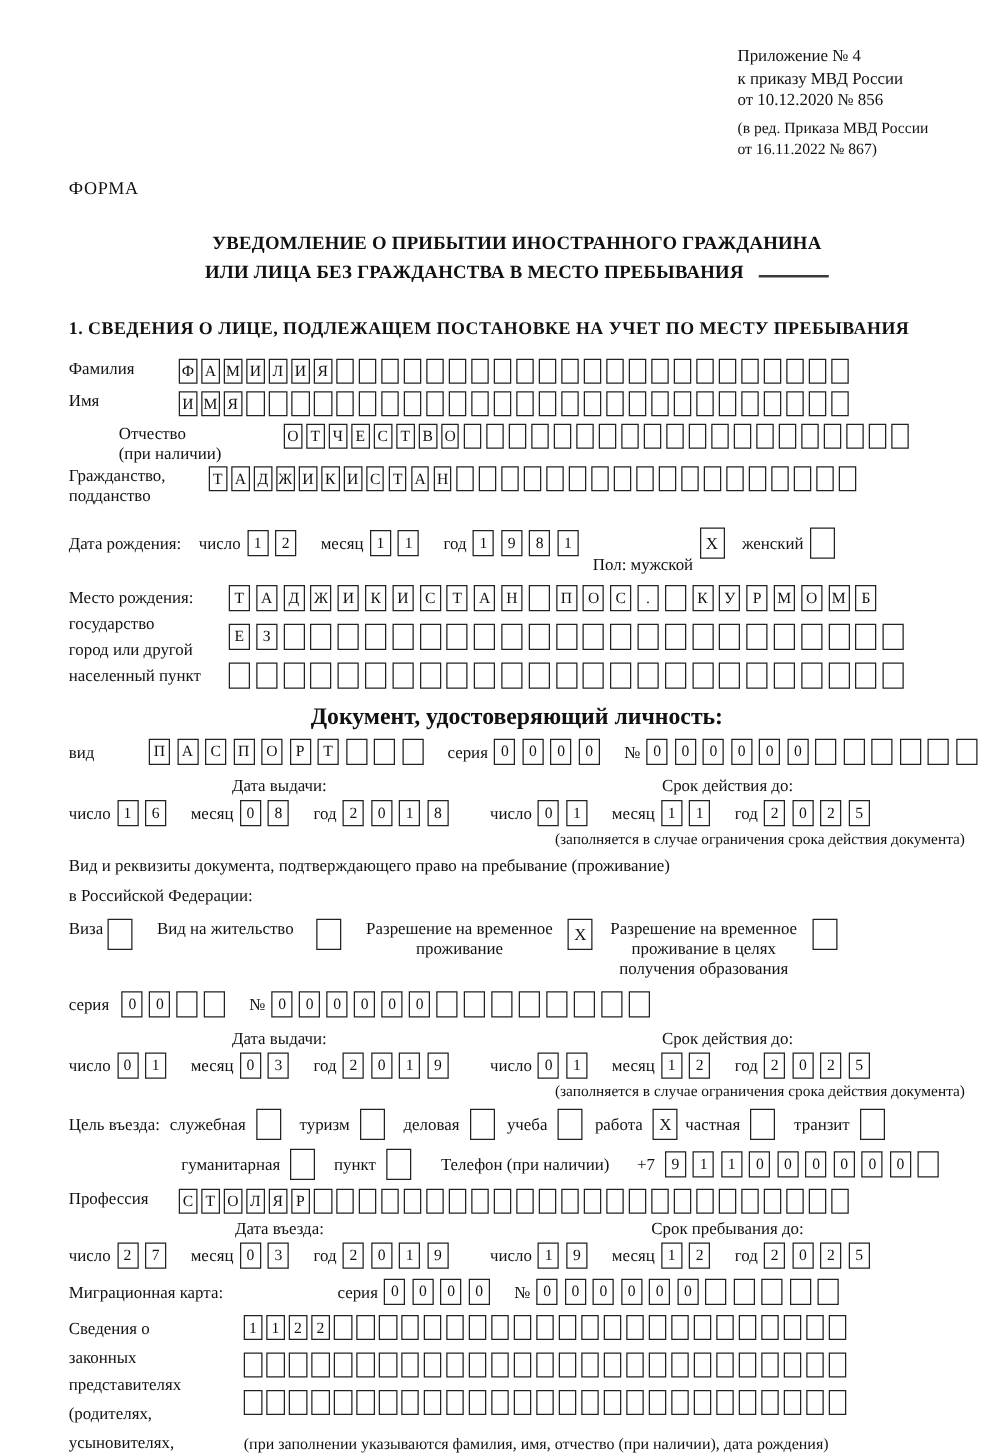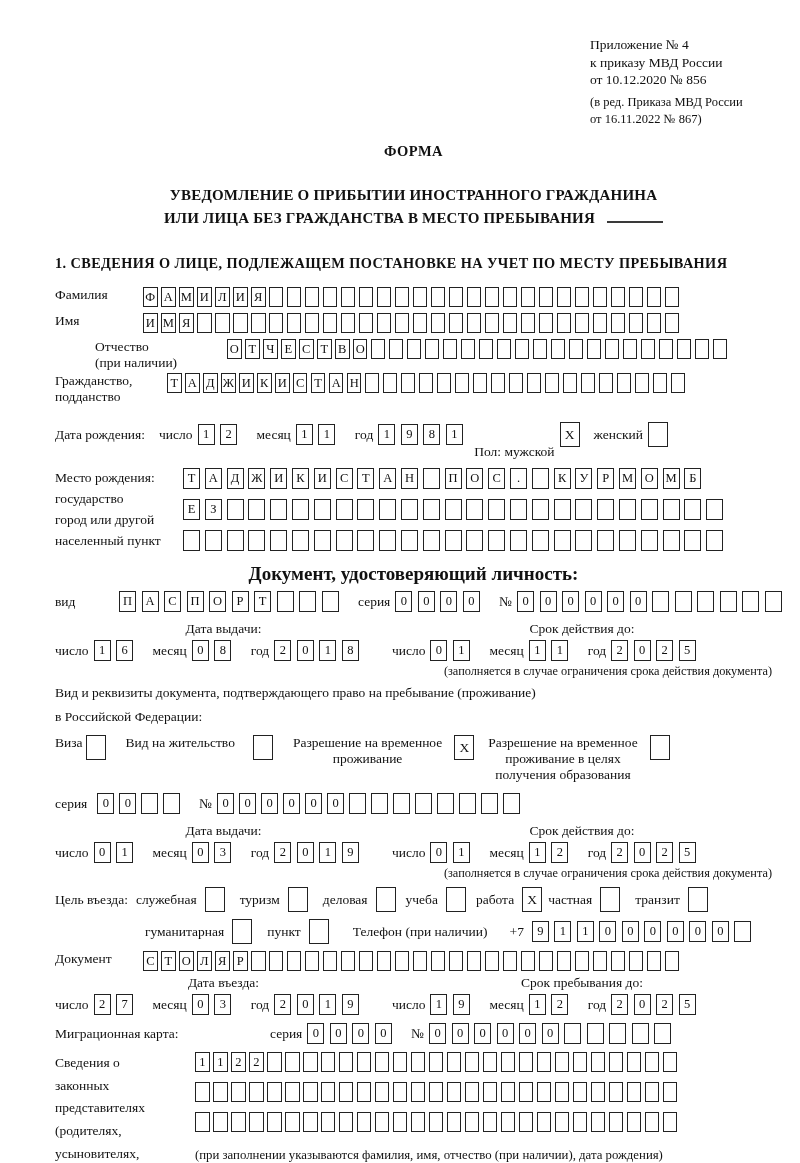--- a/index.html
+++ b/index.html
@@ -3,21 +3,21 @@
 <meta charset="utf-8">
 <style>
   html,body{margin:0;padding:0;background:#ffffff;}
   body{width:800px;height:1163px;overflow:hidden;font-family:"Liberation Serif",serif;color:#111;}
   .page{padding:36px 28px 0 55px;box-sizing:border-box;width:800px;}
 
   
   .topref{margin-left:auto;width:182px;font-size:13.5px;line-height:1.3;white-space:nowrap;}
   .topref .sub{font-size:12.5px;margin-top:1px;}
   .topref .sub-first{margin-top:5px;}
-  .forma{text-align:center;font-weight:bold;font-size:14.5px;margin-top:16px;letter-spacing:.5px;}
+  .forma{text-align:left;font-weight:normal;font-size:14.5px;margin-top:16px;letter-spacing:.5px;}
 
   
   .title{text-align:center;font-weight:bold;font-size:15px;line-height:1.5;margin-top:24px;letter-spacing:.2px;}
   .title-underline{display:inline-block;width:56px;border-bottom:2px solid #3a3a3a;height:13px;margin-left:12px;}
 
   .sec{font-weight:bold;font-size:14.3px;margin-top:26px;letter-spacing:.4px;}
 
   .rows{margin-top:15px;font-size:13.5px;}
   .frow{display:flex;align-items:flex-start;margin-bottom:6px;}
   .lbl{flex:none;}
@@ -566,21 +566,21 @@
           <span class="cell">0</span>
           <span class="cell">0</span>
           <span class="cell">0</span>
           <span class="cell">0</span>
           <span class="cell">0</span>
           <span class="cell"></span>
         </span>
     </div>
 
     <div class="frow" style="margin-bottom:4px;">
-      <span class="lbl w88">Документ</span>
+      <span class="lbl w88">Профессия</span>
       <span class="cells">
           <span class="cell">С</span>
           <span class="cell">Т</span>
           <span class="cell">О</span>
           <span class="cell">Л</span>
           <span class="cell">Я</span>
           <span class="cell">Р</span>
           <span class="cell"></span>
           <span class="cell"></span>
           <span class="cell"></span>

